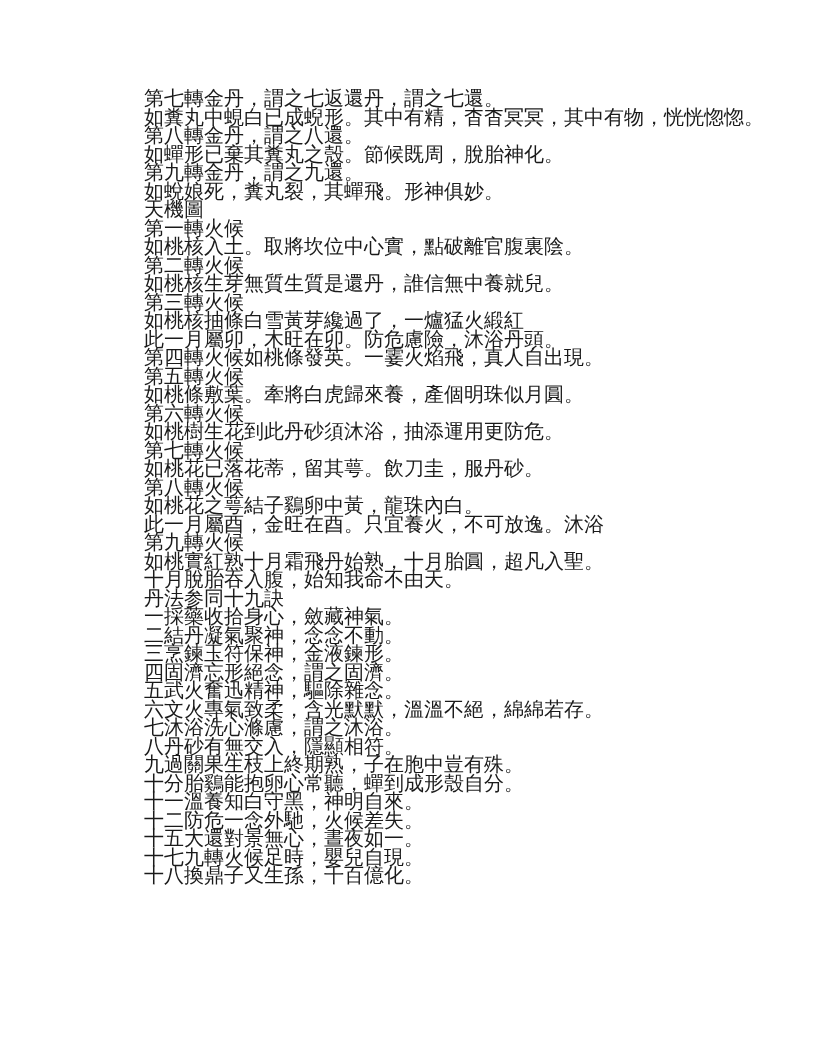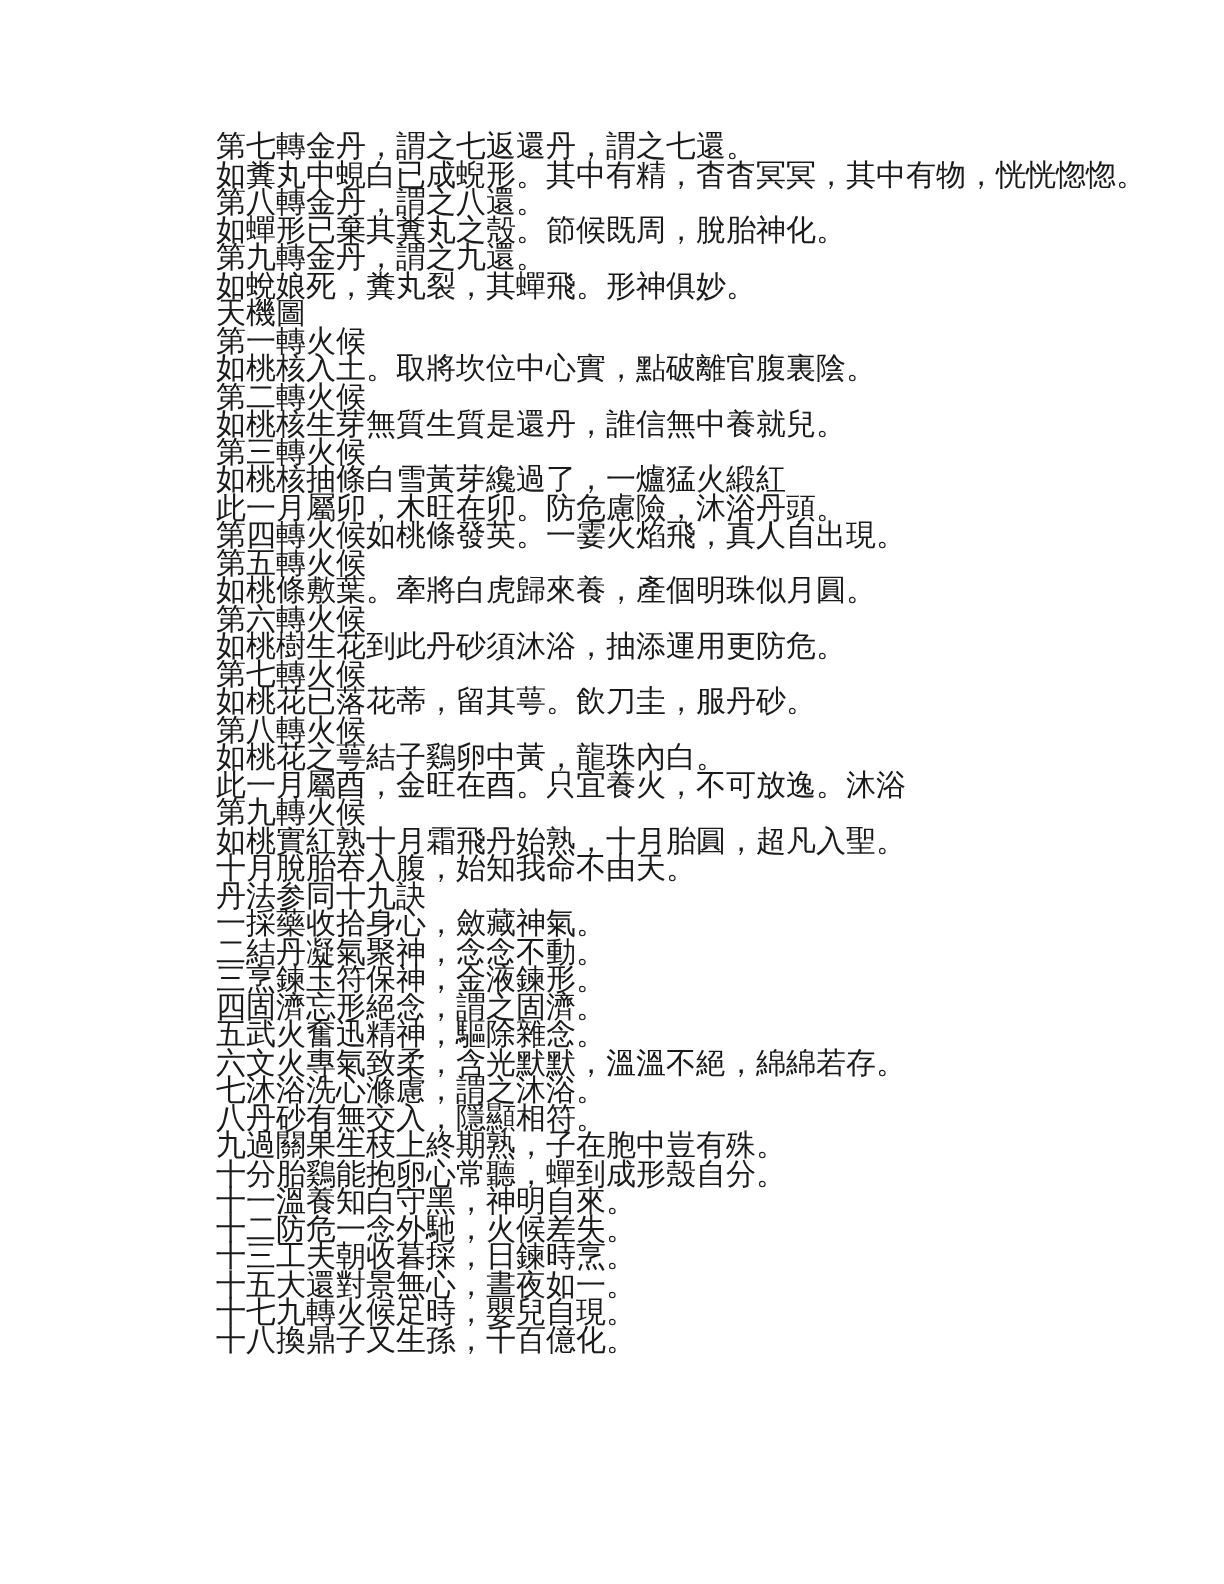--- a/index.html
+++ b/index.html
@@ -69,18 +69,17 @@
       <div class="line">三烹鍊玉符保神，金液鍊形。</div>
       <div class="line">四固濟忘形絕念，謂之固濟。</div>
       <div class="line">五武火奮迅精神，驅除雜念。</div>
       <div class="line">六文火專氣致柔，含光默默，溫溫不絕，綿綿若存。</div>
       <div class="line">七沐浴洗心滌慮，謂之沐浴。</div>
       <div class="line">八丹砂有無交入，隱顯相符。</div>
       <div class="line">九過關果生枝上終期熟，子在胞中豈有殊。</div>
       <div class="line">十分胎鷄能抱卵心常聽，蟬到成形殼自分。</div>
       <div class="line">十一溫養知白守黑，神明自來。</div>
       <div class="line">十二防危一念外馳，火候差失。</div>
-      <div class="line">十三工夫朝收暮採，日鍊時烹。</div>
       <div class="line">十五大還對景無心，晝夜如一。</div>
       <div class="line">十七九轉火候足時，嬰兒自現。</div>
       <div class="line">十八換鼎子又生孫，千百億化。</div>
     </div>
 </div>
 
 </body></html>

